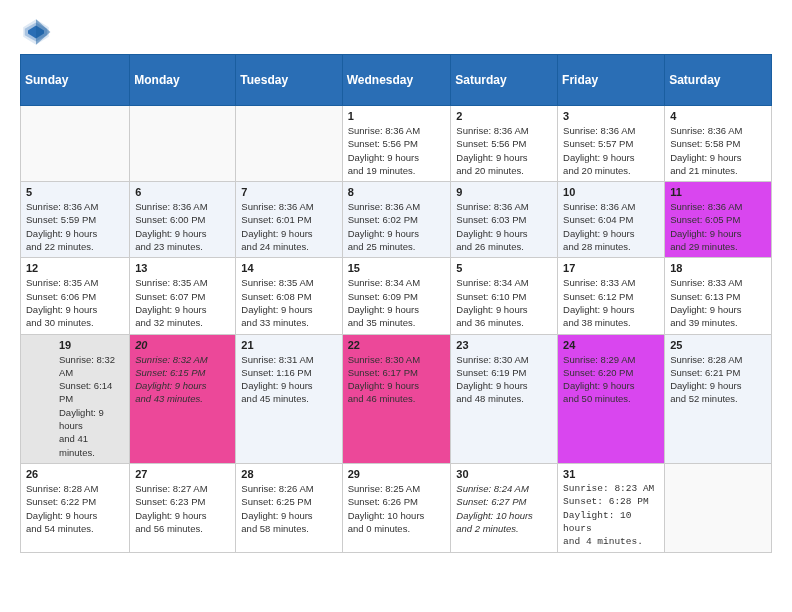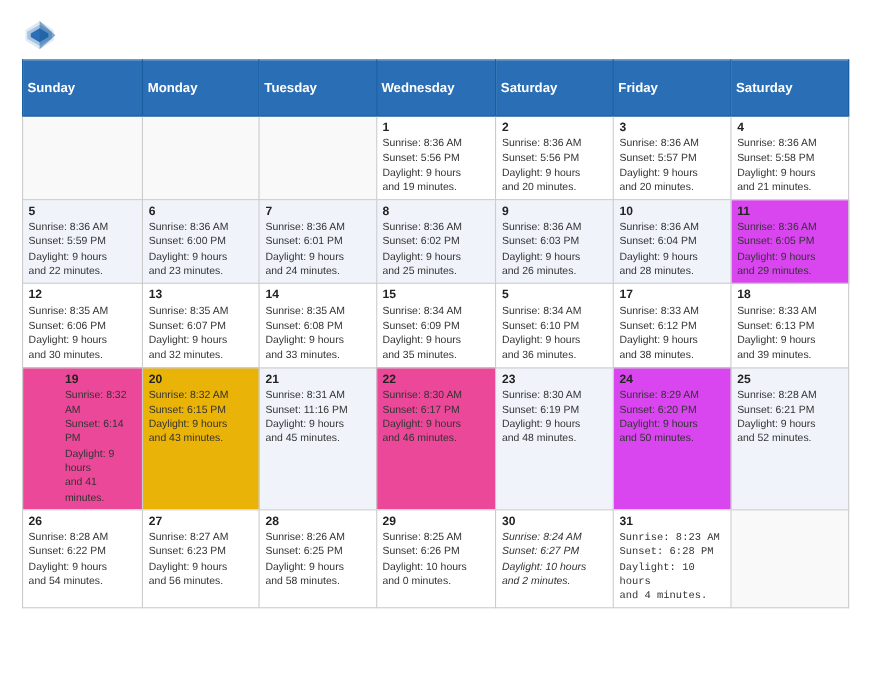--- a/index.html
+++ b/index.html
@@ -267,38 +267,38 @@
           </td>
           <td>
             <div class="day-num">18</div>
             <div class="day-info" style="white-space: pre-line;">Sunrise: 8:33 AM
 Sunset: 6:13 PM
 Daylight: 9 hours
 and 39 minutes.</div>
           </td>
         </tr>
         <tr>
-          <td style="background: #ec4899; padding-left: 38px;">
+          <td style="background: #e5e5e5; padding-left: 38px;">
             <div class="day-num">19</div>
             <div class="day-info" style="white-space: pre-line;">Sunrise: 8:32 AM
 Sunset: 6:14 PM
 Daylight: 9 hours
 and 41 minutes.</div>
           </td>
-          <td style="background: #eab308;">
+          <td style="background: #ec4899; font-style: italic;">
             <div class="day-num">20</div>
             <div class="day-info" style="white-space: pre-line;">Sunrise: 8:32 AM
 Sunset: 6:15 PM
 Daylight: 9 hours
 and 43 minutes.</div>
           </td>
           <td style="background: rgb(240, 244, 250);">
             <div class="day-num">21</div>
             <div class="day-info" style="white-space: pre-line;">Sunrise: 8:31 AM
-Sunset: 11:16 PM
+Sunset: 1:16 PM
 Daylight: 9 hours
 and 45 minutes.</div>
           </td>
           <td style="background: #ec4899;">
             <div class="day-num">22</div>
             <div class="day-info" style="white-space: pre-line;">Sunrise: 8:30 AM
 Sunset: 6:17 PM
 Daylight: 9 hours
 and 46 minutes.</div>
           </td>

